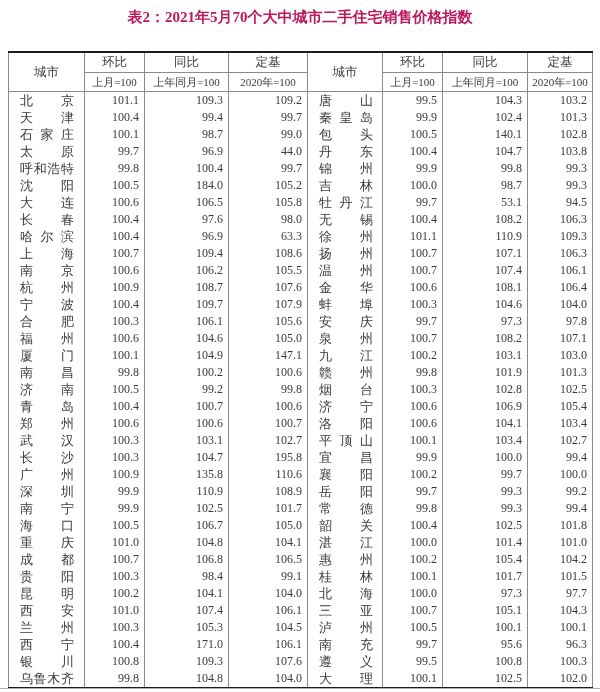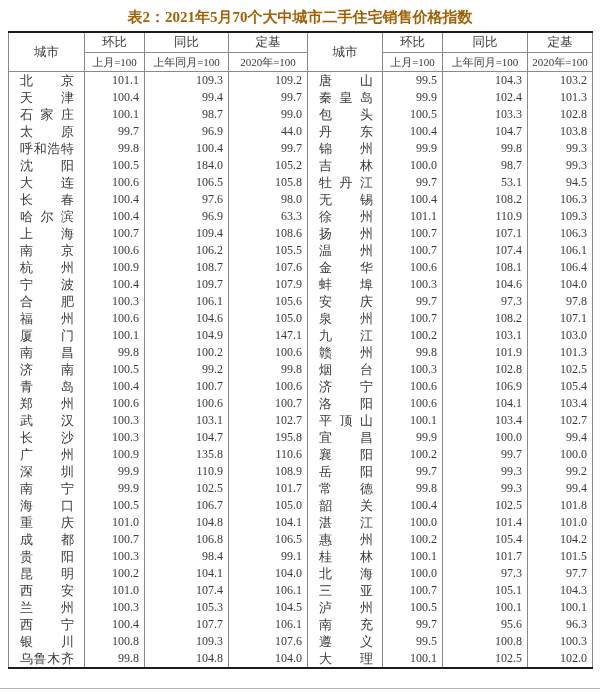--- a/index.html
+++ b/index.html
@@ -2,25 +2,25 @@
 <html><head>
 <meta charset="utf-8">
 <style>
   html,body{margin:0;padding:0;background:#ffffff;}
   .page{
     position:relative;width:600px;height:692px;background:#ffffff;overflow:hidden;
     font-family:"Liberation Serif","DejaVu Serif",serif;color:#3a3a3a;
   }
   .title{
     margin:0;padding-top:7px;text-align:center;
-    font-size:15px;line-height:20px;font-weight:bold;color:#a16207;
+    font-size:15px;line-height:20px;font-weight:bold;color:#be185d;
   }
   table.price-table{
     border-collapse:collapse;table-layout:fixed;
-    width:584px;margin:4px 0 0 8px;
+    width:584px;margin:24px 0 0 8px;
     border-top:2px solid #1c1c1c;border-bottom:2px solid #1c1c1c;
     border-left:1px solid #8a8a8a;border-right:1px solid #8a8a8a;
   }
   .price-table th,.price-table td{
     border-left:1px solid #8a8a8a;
     padding:0;margin:0;vertical-align:middle;
     font-weight:normal;white-space:nowrap;overflow:hidden;
   }
   thead th{border-bottom:1px solid #8a8a8a;text-align:center;color:#3a3a3a;}
   thead tr.h1 th{height:19px;font-size:12.5px;line-height:19px;}
@@ -129,21 +129,21 @@
     <td class="num">100.1</td>
     <td class="num">98.7</td>
     <td class="num">99.0</td>
     <td class="city">
             <span class="cname">
               <i>包</i>
               <i>头</i>
             </span>
           </td>
     <td class="num">100.5</td>
-    <td class="num">103.3</td>
+    <td class="num">140.1</td>
     <td class="num">102.8</td>
   </tr>
         <tr>
     <td class="city">
             <span class="cname">
               <i>太</i>
               <i>原</i>
             </span>
           </td>
     <td class="num">99.7</td>
@@ -725,21 +725,21 @@
     <td class="num">100.1</td>
   </tr>
         <tr>
     <td class="city">
             <span class="cname">
               <i>西</i>
               <i>宁</i>
             </span>
           </td>
     <td class="num">100.4</td>
-    <td class="num">107.7</td>
+    <td class="num">171.0</td>
     <td class="num">106.1</td>
     <td class="city">
             <span class="cname">
               <i>南</i>
               <i>充</i>
             </span>
           </td>
     <td class="num">99.7</td>
     <td class="num">95.6</td>
     <td class="num">96.3</td>

